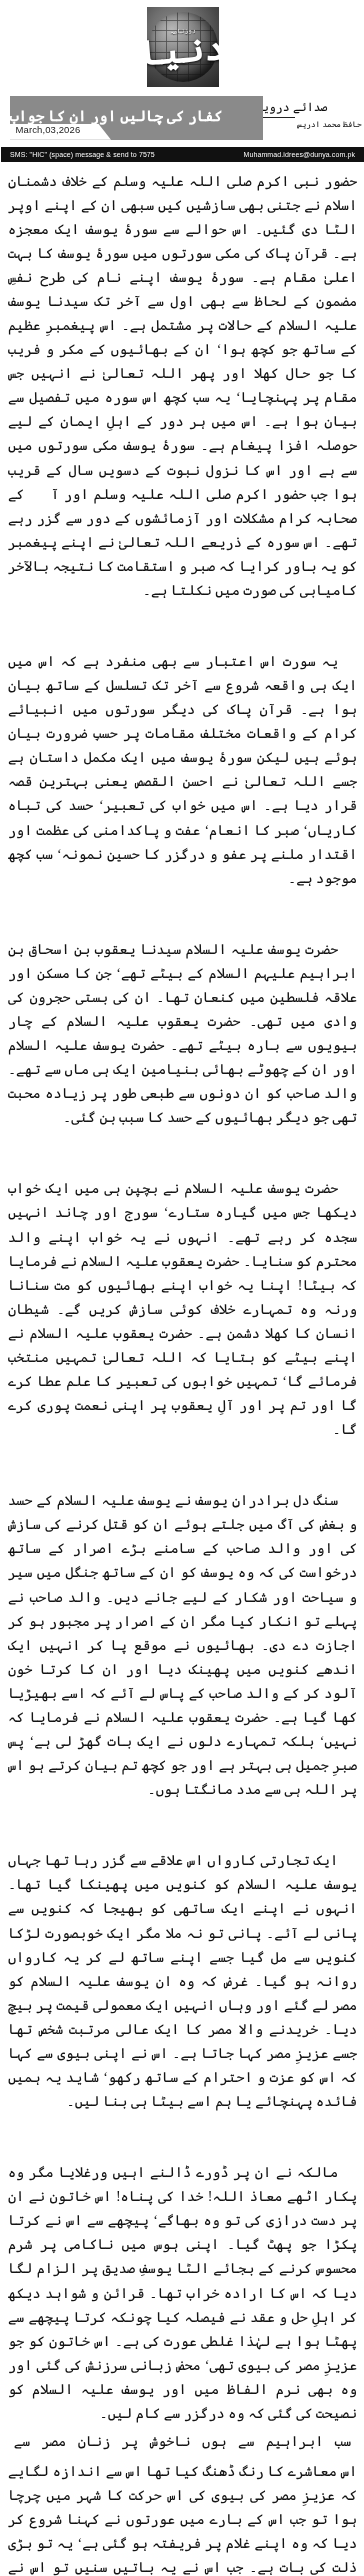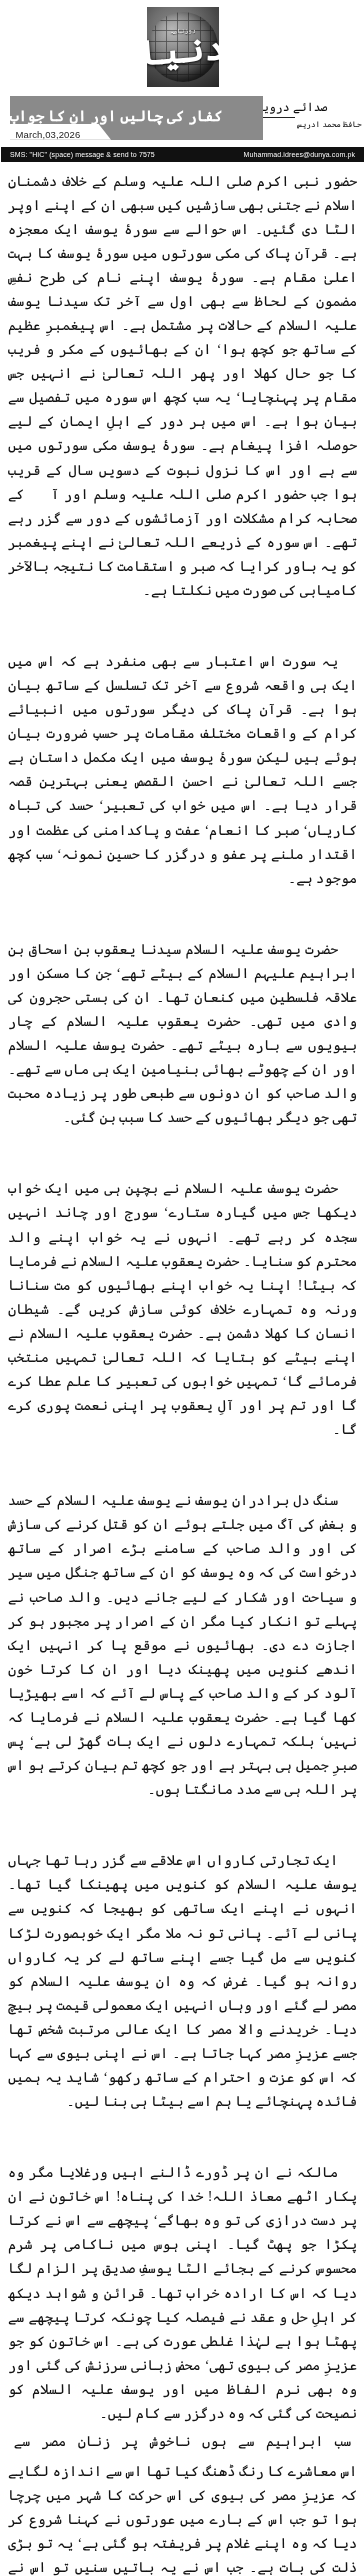--- a/index.html
+++ b/index.html
@@ -123,21 +123,21 @@
     direction: rtl;
   }
   .date-ribbon {
     position: absolute;
     left: 10px;
     top: 34px;
     height: 15.7px;
     min-width: 101px;
     background: #ffffff;
     display: flex;
-    align-items: flex-end;
+    align-items: flex-start;
     padding: 0 17px 0 5.6px;
     box-sizing: border-box;
     clip-path: polygon(0 0, calc(100% - 12.4px) 0, 100% 100%, 0 100%);
     direction: ltr;
   }
   .date-text {
     font-size: 9.5px;
     font-weight: normal;
     color: #222;
     letter-spacing: 0.1px;

